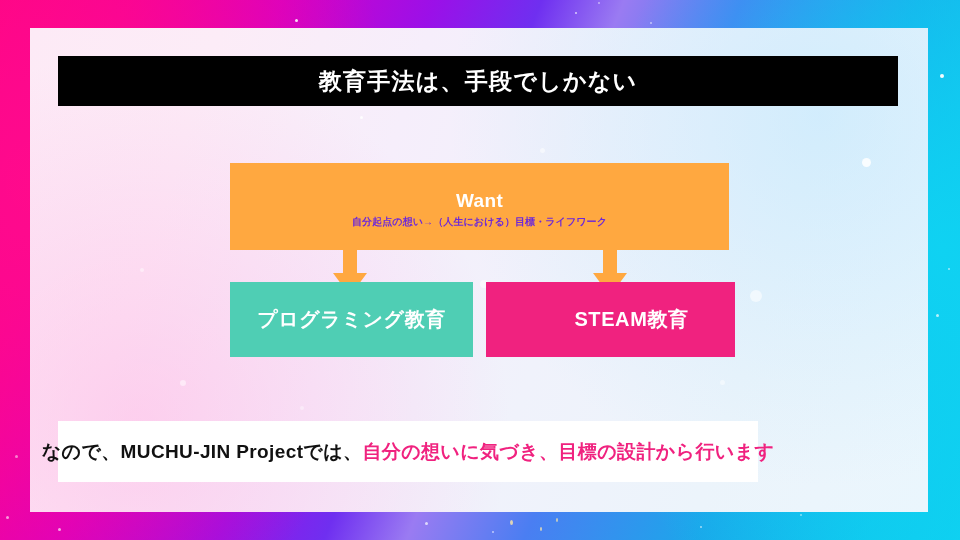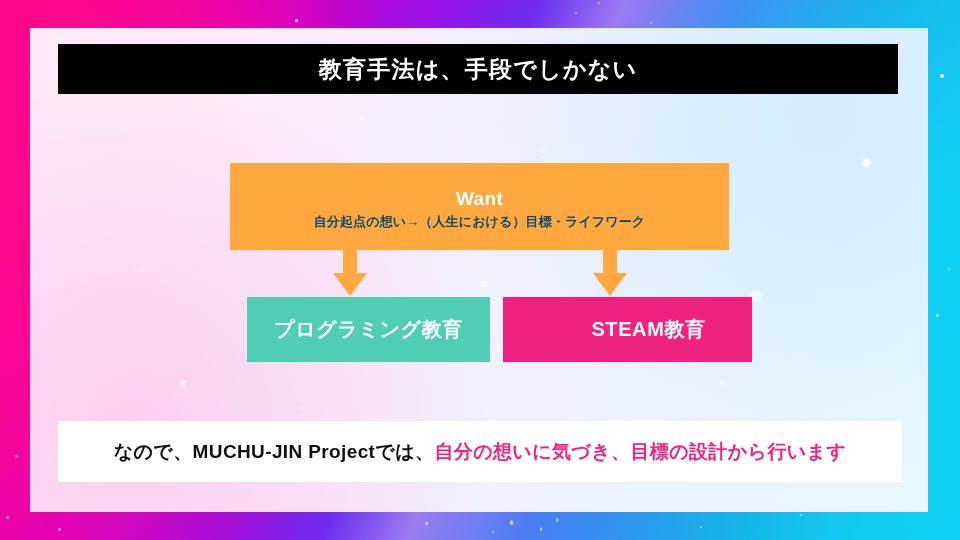--- a/index.html
+++ b/index.html
@@ -60,21 +60,21 @@
     position:absolute; inset:0; pointer-events:none;
     background:
       radial-gradient(circle at 12% 82%, rgba(255,170,225,.45) 0%, rgba(255,170,225,0) 42%),
       radial-gradient(circle at 88% 18%, rgba(170,225,255,.40) 0%, rgba(170,225,255,0) 42%);
   }
   .card-sparkle { position:absolute; border-radius:50%; background:#ffffff; pointer-events:none; }
 
   
   .title-bar {
     position:absolute;
-    left:58px; top:44px; width:840px; height:50px;
+    left:58px; top:56px; width:840px; height:50px;
     background:#000000;
     display:flex; align-items:center; justify-content:center;
   }
   .title-text {
     color:#ffffff;
     font-size:23px;
     font-weight:bold;
     letter-spacing:.055em;
     white-space:nowrap;
   }
@@ -88,22 +88,22 @@
     align-items:center; justify-content:center;
     padding-top:6px;
   }
   .want-title {
     color:#ffffff;
     font-size:19px; font-weight:bold;
     letter-spacing:.02em;
     line-height:1.12;
   }
   .want-sub {
-    color:#0c4a6e;
-    font-size:13px; font-weight:bold;
+    color:#6d28d9;
+    font-size:10px; font-weight:bold;
     letter-spacing:.01em;
     margin-top:3px;
     white-space:nowrap;
   }
 
   
   .arrow { position:absolute; width:34px; height:46px; }
   .arrow .shaft {
     position:absolute; left:50%; top:0; transform:translateX(-50%);
     width:14px; height:25px; background:#ffa840;
@@ -113,34 +113,34 @@
     width:0; height:0;
     border-left:17px solid transparent;
     border-right:17px solid transparent;
     border-top:23px solid #ffa840;
   }
   .arrow-left  { left:333px; top:250px; }
   .arrow-right { left:593px; top:250px; }
 
   
   .method-box {
-    position:absolute; top:297px; height:65px;
-    display:flex; align-items:center; justify-content:center;margin-left:17px;
+    position:absolute; top:282px; height:75px;
+    display:flex; align-items:center; justify-content:center;
   }
   .method-green { left:230px; width:243px; background:#4fceb4; }
   .method-pink  { left:486px; width:249px; background:#f0227f;padding-left:42px; }
   .method-label {
     color:#ffffff; font-size:20px; font-weight:bold;
     letter-spacing:.03em; white-space:nowrap;
   }
 
   
   .bottom-banner {
     position:absolute;
-    left:58px; top:421px; width:844px; height:61px;
+    left:58px; top:421px; width:700px; height:61px;
     background:#ffffff;
     display:flex; align-items:center; justify-content:center;
   }
   .bottom-line { font-size:19px; font-weight:bold; white-space:nowrap; letter-spacing:.02em; }
   .bb-black { color:#111111; }
   .bb-pink  { color:#f0227f; }
 </style>
 </head>
 <body>
 

